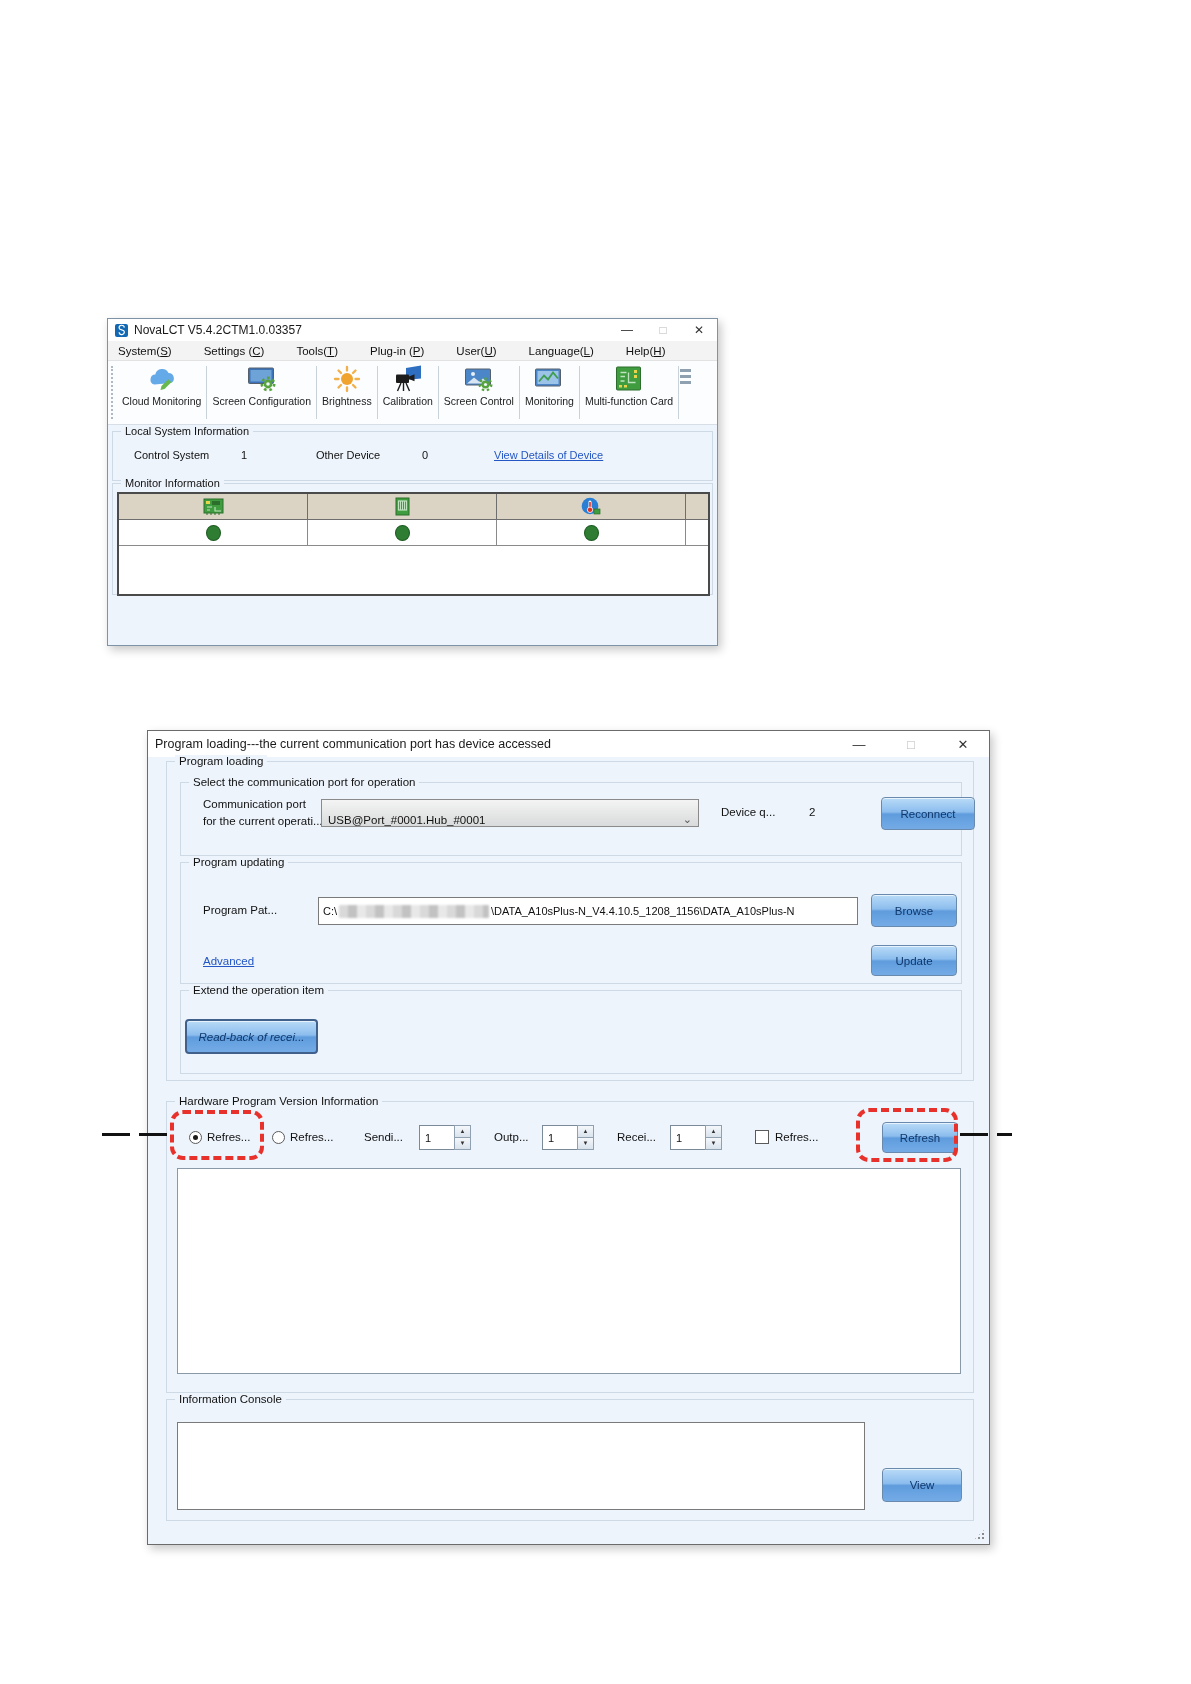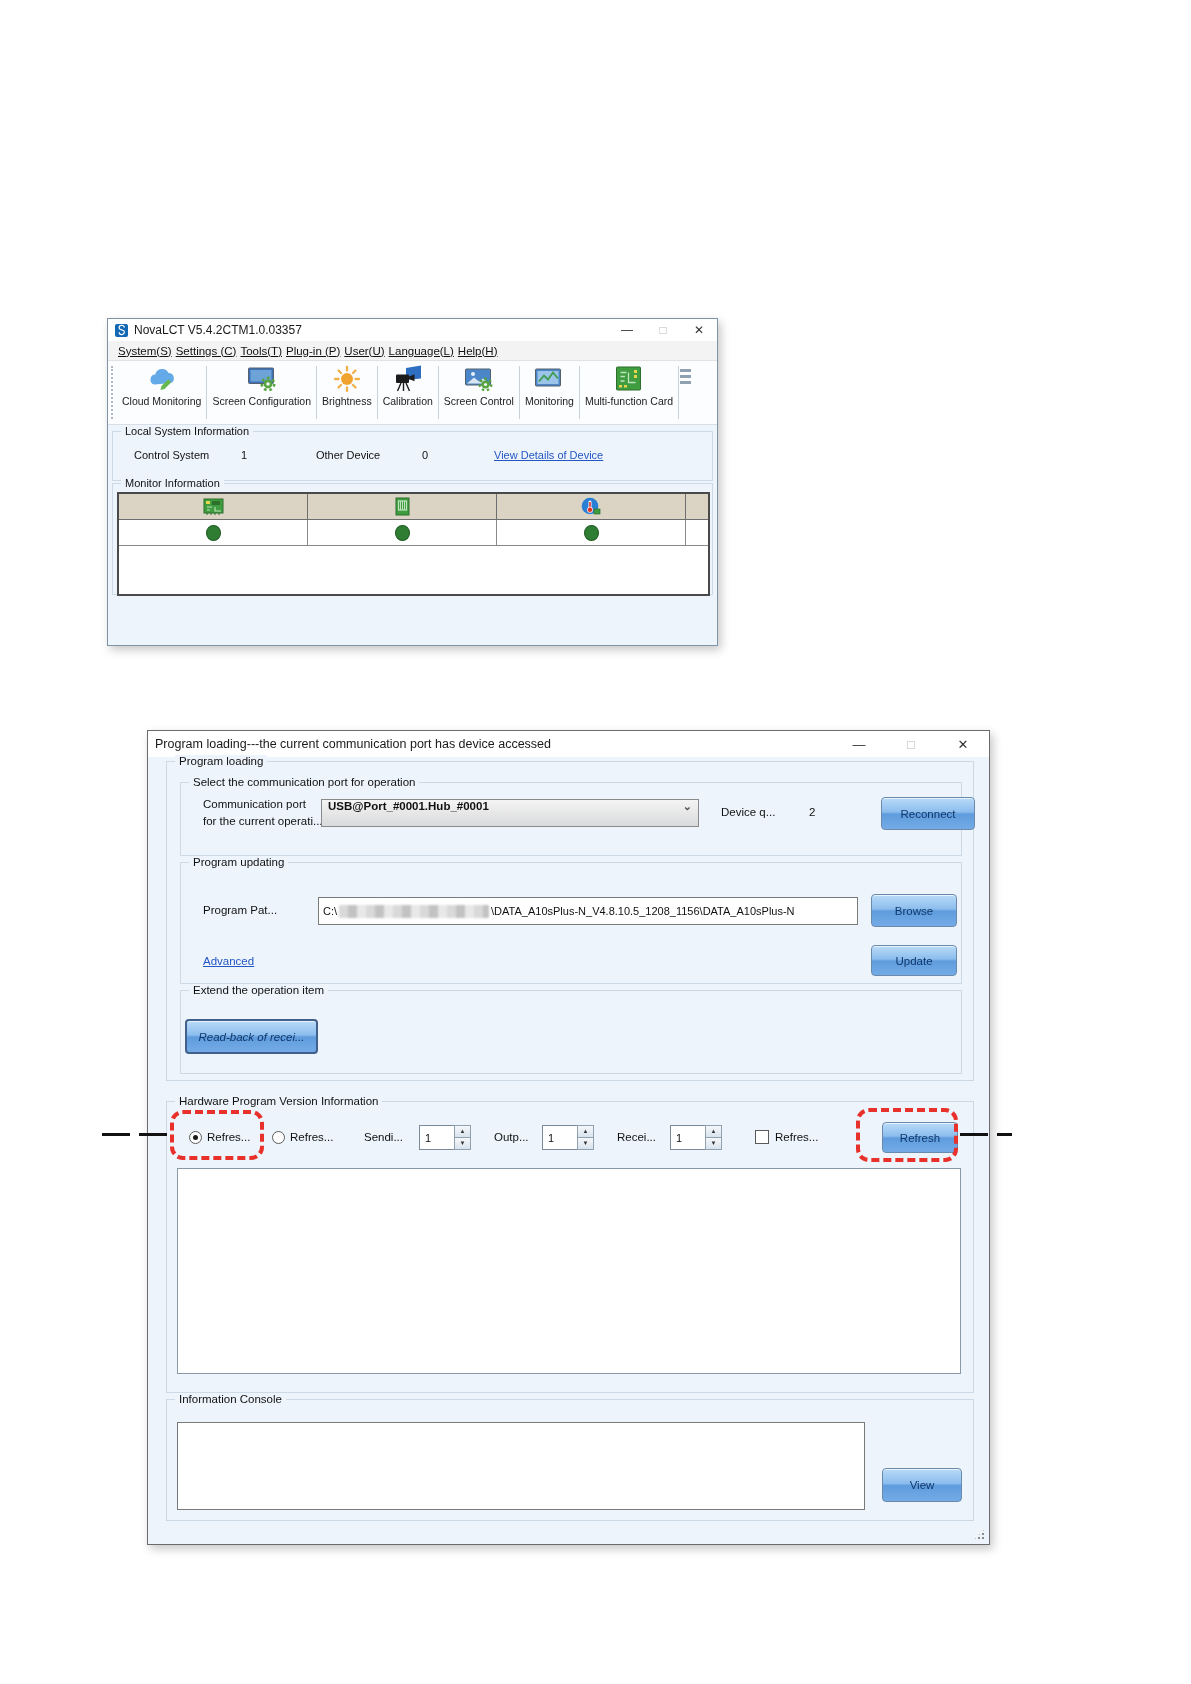--- a/index.html
+++ b/index.html
@@ -11,21 +11,21 @@
   
   .titlebar { display:flex; align-items:center; background:#fff; padding:0 0 0 7px; gap:6px; font-size:12px; color:#1a1a1a; }
   .win-ctrls { margin-left:auto; display:flex; height:100%; }
   .win-btn { display:flex; align-items:center; justify-content:center; height:100%; font-size:12px; color:#333; }
   .win-btn.max { color:#b9b9b9; }
 
   
   #main-window { --wbg:#eef4fb; left:107px; top:318px; width:611px; height:328px; }
   #main-window .titlebar { height:22px; }
   #main-window .win-btn { width:36px; }
-  .menubar { height:20px; background:#f3f3f3; border-bottom:1px solid #e2e2e2; display:flex; align-items:center; padding:0 10px; gap:4px; font-size:11.5px;text-decoration:underline; }
+  .menubar { height:20px; background:#f3f3f3; border-bottom:1px solid #e2e2e2; display:flex; align-items:center; padding:0 10px; gap:32px; font-size:11.5px; }
   .menu-item { white-space:nowrap; cursor:default; }
   .toolbar { height:64px; background:#fbfdff; border-bottom:1px solid #d7dee6; display:flex; align-items:stretch; overflow:hidden; }
   .tb-grip { width:4px; border-left:2px dotted #aeb9c4; margin:5px 2px 5px 3px; }
   .tb-item { display:flex; flex-direction:column; align-items:center; padding:4px 5px 2px; font-size:10.5px; white-space:nowrap; color:#222; }
   .tb-item svg { width:30px; height:28px; margin-bottom:2px; }
   .tb-div { width:1px; background:#c9d1d9; margin:5px 0; }
   .tb-sliver { width:11px; margin:8px 0 0 1px; display:flex; flex-direction:column; gap:3px; }
   .tb-sliver i { height:3px; background:#8fa0b0; }
 
   .grp { position:absolute; border:1px solid #cdd9e4; }
@@ -55,22 +55,22 @@
   .dgrp { position:absolute; border:1px solid #cdd9e4; }
   .dgrp > .grp-label { font-size:11.5px; }
   .dlbl { position:absolute; font-size:11.5px; white-space:nowrap; }
 
   .btn { position:absolute; display:flex; align-items:center; justify-content:center;
          background:linear-gradient(180deg,#b9dbf7 0%,#8cbdee 45%,#5f9cdd 52%,#74abe6 100%);
          border:1px solid #6a8aad; border-radius:4px; color:#10386b; font-size:11.5px;
          box-shadow:inset 0 1px 0 rgba(255,255,255,.65); cursor:pointer; }
   .btn.focused { border:2px solid #41618c; }
 
-  .combo { position:absolute; display:flex; align-items:flex-start; background:linear-gradient(180deg,#f4f4f4,#d9dadb);
-           border:1px solid #8a8a8a; font-size:11.5px; font-weight:700; padding:0 6px; }
+  .combo { position:absolute; display:flex; align-items:flex-end; background:linear-gradient(180deg,#f4f4f4,#d9dadb);
+           border:1px solid #8a8a8a; font-size:11.5px; font-weight:400; padding:0 6px; }
   .combo .arrow { margin-left:auto; color:#555; font-size:11px; }
 
   .field { position:absolute; background:#fff; border:1px solid #7a7a7a; display:flex; align-items:center;
            font-size:11px; padding:0 4px; overflow:hidden; white-space:nowrap; }
   .blurbit { display:inline-block; width:150px; height:13px; margin:0 2px; border-radius:1px;
              background:repeating-linear-gradient(90deg,#d9d9d9 0 9px,#c2c2c2 9px 18px,#e8e8e8 18px 27px);
              filter:blur(1.2px); flex:0 0 auto; }
 
   .listbox { position:absolute; background:#fff; border:1px solid #8a99a8; }
 
@@ -285,21 +285,21 @@
       <span class="dlbl" style="left:628px; top:23px;">2</span>
       <button class="btn" style="left:700px; top:14px; width:94px; height:33px;">Reconnect</button>
     </div>
 
     <div class="dgrp" style="left:13px; top:100px; width:782px; height:122px;">
       <span class="grp-label">Program updating</span>
       <span class="dlbl" style="left:22px; top:41px;">Program Pat...</span>
       <div class="field" style="left:137px; top:34px; width:540px; height:28px;">
         <span>C:\</span>
           <span class="blurbit"></span>
-          <span>\DATA_A10sPlus-N_V4.8.10.5_1208_1156\DATA_A10sPlus-N</span>
+          <span>\DATA_A10sPlus-N_V4.4.10.5_1208_1156\DATA_A10sPlus-N</span>
       </div>
       <button class="btn" style="left:690px; top:31px; width:86px; height:33px;">Browse</button>
       <a class="link abs" style="left:22px; top:92px; font-size:11.5px;">Advanced</a>
       <button class="btn" style="left:690px; top:82px; width:86px; height:31px;">Update</button>
     </div>
 
     <div class="dgrp" style="left:13px; top:228px; width:782px; height:84px;">
       <span class="grp-label">Extend the operation item</span>
       <button class="btn focused" style="left:4px; top:28px; width:133px; height:35px;font-style:italic;">Read-back of recei...</button>
     </div>

